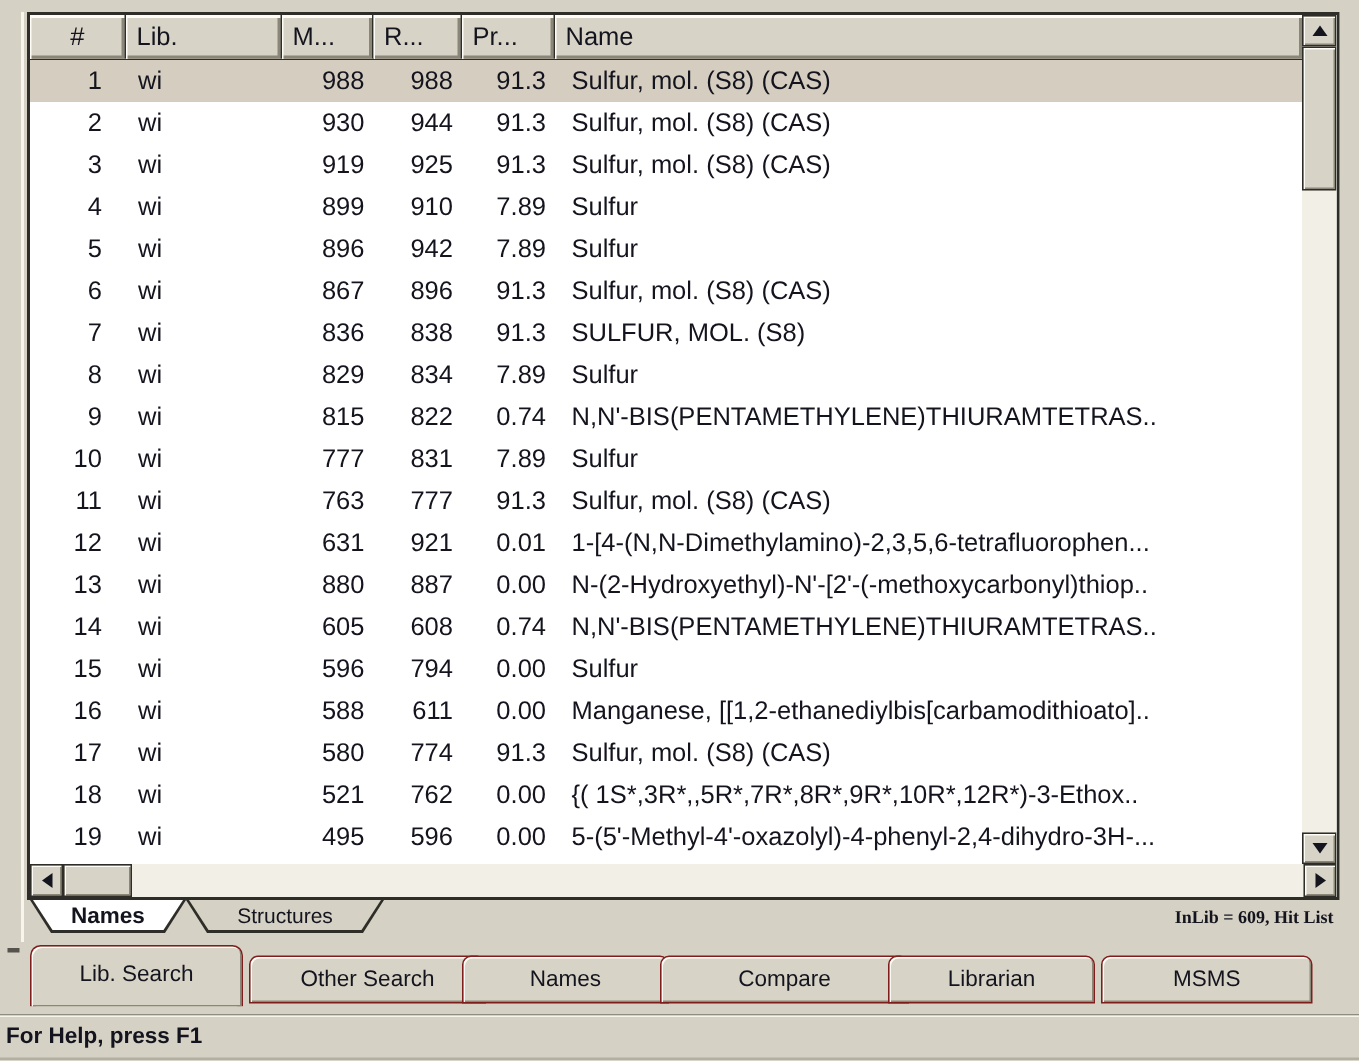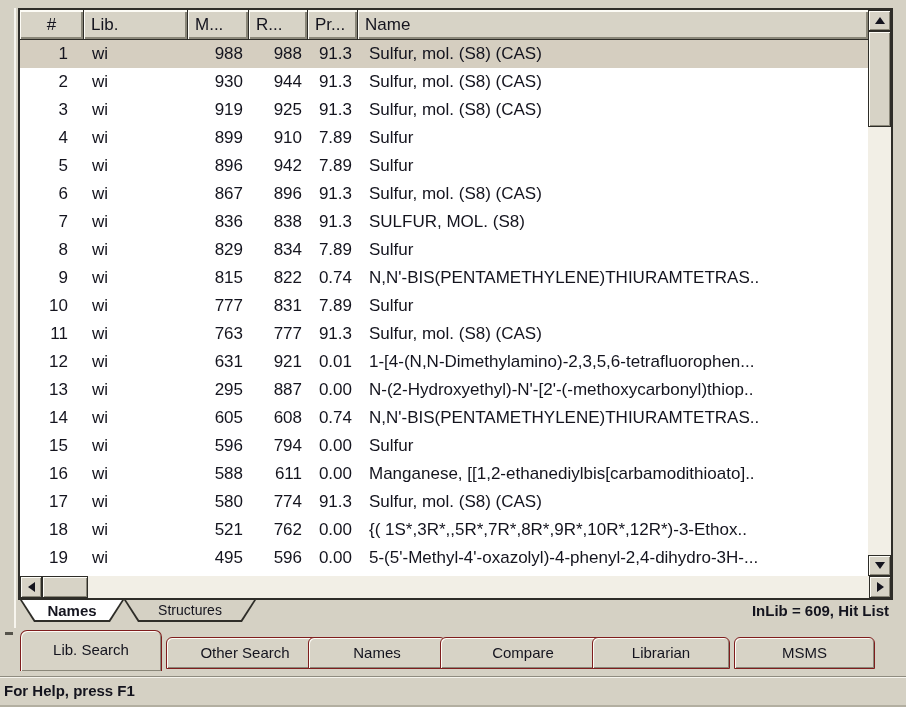--- a/index.html
+++ b/index.html
@@ -23,21 +23,21 @@
   .hcell:last-child { border-right:none; }
 
   .rows { position:absolute; left:0; top:30px; width:848px; }
   .row { display:flex; height:28px; line-height:28px; font-size:17px; background:#ffffff; white-space:nowrap; }
   .row.selected { background:#d5cec0; }
   .cell { overflow:hidden; white-space:nowrap; }
   .c-num  { width:64px; }
   .c-lib  { width:104px; }
   .c-m    { width:61px; }
   .c-r    { width:59px; }
-  .c-pr   { width:50px; }
+  .c-pr   { width:62px; }
   .c-name { flex:1; min-width:0; }
   .cell.c-num { text-align:right; padding-right:16px; }
   .cell.c-lib { padding-left:8px; }
   .cell.c-m, .cell.c-r, .cell.c-pr { text-align:right; padding-right:6px; }
   .cell.c-name { padding-left:11px; }
 
   
   .sb-btn { position:absolute; background:#d7d3c6; border:1px solid #2e2d28;
     box-shadow: inset 1px 1px 0 #fdfcf6, inset -1px -1px 0 #8a8779;
     display:flex; align-items:center; justify-content:center; }
@@ -66,21 +66,21 @@
     clip-path:polygon(0 0, 100% 0, calc(100% - 14px) 100%, 14px 100%); }
   .sheet-tab .shape-inner { position:absolute; left:2px; right:2px; top:0; bottom:2px;
     clip-path:polygon(0 0, 100% 0, calc(100% - 13px) 100%, 13px 100%); }
   .sheet-tab .lbl { position:absolute; inset:0; text-align:center; line-height:21px; }
   .tab-names { left:2px; width:104px; }
   .tab-names .shape-inner { background:#ffffff; }
   .tab-names .lbl { font-weight:bold; font-size:15px; }
   .tab-structures { left:106px; width:132px; }
   .tab-structures .shape-inner { background:#d5d1c4; }
   .tab-structures .lbl { font-size:14px; }
-  .inlib { position:absolute; right:4px; top:0; height:22px; line-height:22px; font-weight:bold; font-size:15px; }
+  .inlib { position:absolute; right:4px; top:0; height:22px; line-height:22px; font-weight:bold; font-size:12px;font-family:Liberation Serif, serif; }
 
   
   .notch { position:absolute; left:5px; top:632px; width:8px; height:3px; background:#55534b; }
   .btabs { position:absolute; left:20px; top:630px; width:860px; height:41px; }
   .btab { position:absolute; top:7px; height:32px; background:#d7d3c6;
     border:1px solid #7f1d1d; border-radius:6px 6px 0 0;
     box-shadow: inset 1px 1px 0 #fdfcf6, inset -1px -1px 0 #8a8779;
     font-size:15px; text-align:center; line-height:30px; white-space:nowrap; overflow:hidden; }
   .btab.active { top:0; height:41px; border-bottom:none; border-radius:7px 7px 0 0; line-height:38px; z-index:2; }
 
@@ -202,21 +202,21 @@
             <div class="cell c-num">12</div>
             <div class="cell c-lib">wi</div>
             <div class="cell c-m">631</div>
             <div class="cell c-r">921</div>
             <div class="cell c-pr">0.01</div>
             <div class="cell c-name">1-[4-(N,N-Dimethylamino)-2,3,5,6-tetrafluorophen...</div>
           </div>
           <div class="row">
             <div class="cell c-num">13</div>
             <div class="cell c-lib">wi</div>
-            <div class="cell c-m">295</div>
+            <div class="cell c-m">880</div>
             <div class="cell c-r">887</div>
             <div class="cell c-pr">0.00</div>
             <div class="cell c-name">N-(2-Hydroxyethyl)-N'-[2'-(-methoxycarbonyl)thiop..</div>
           </div>
           <div class="row">
             <div class="cell c-num">14</div>
             <div class="cell c-lib">wi</div>
             <div class="cell c-m">605</div>
             <div class="cell c-r">608</div>
             <div class="cell c-pr">0.74</div>

